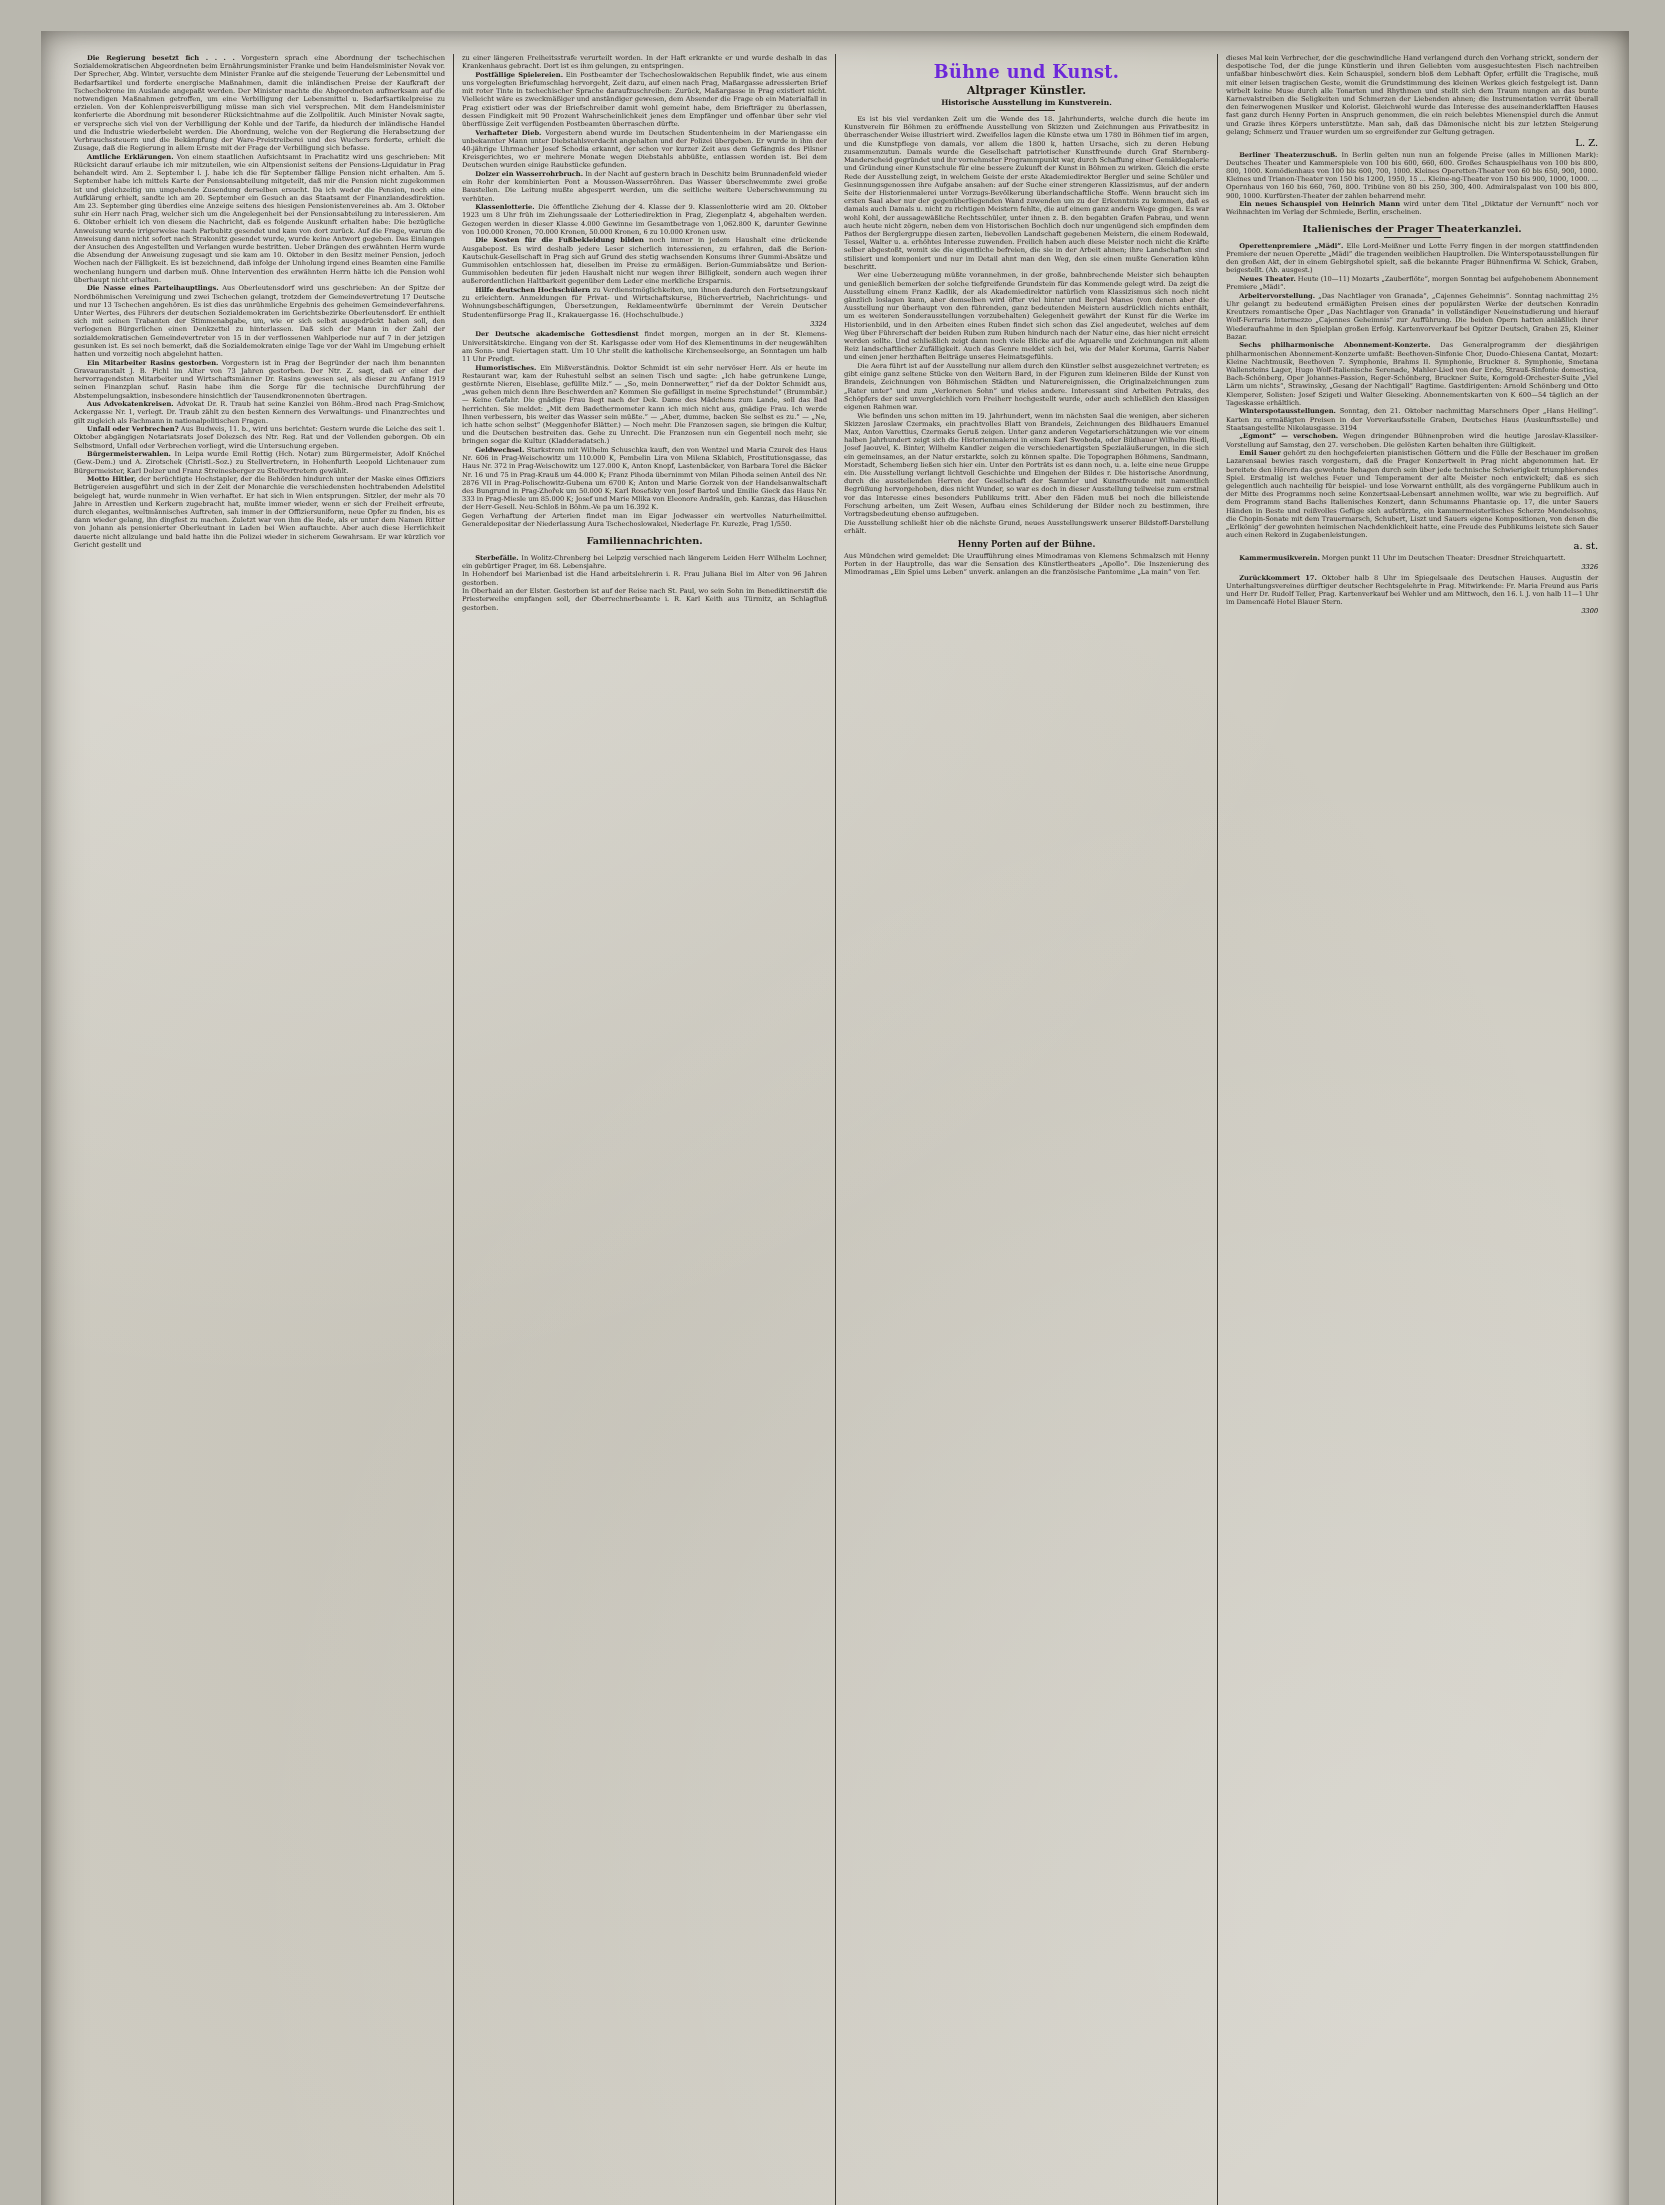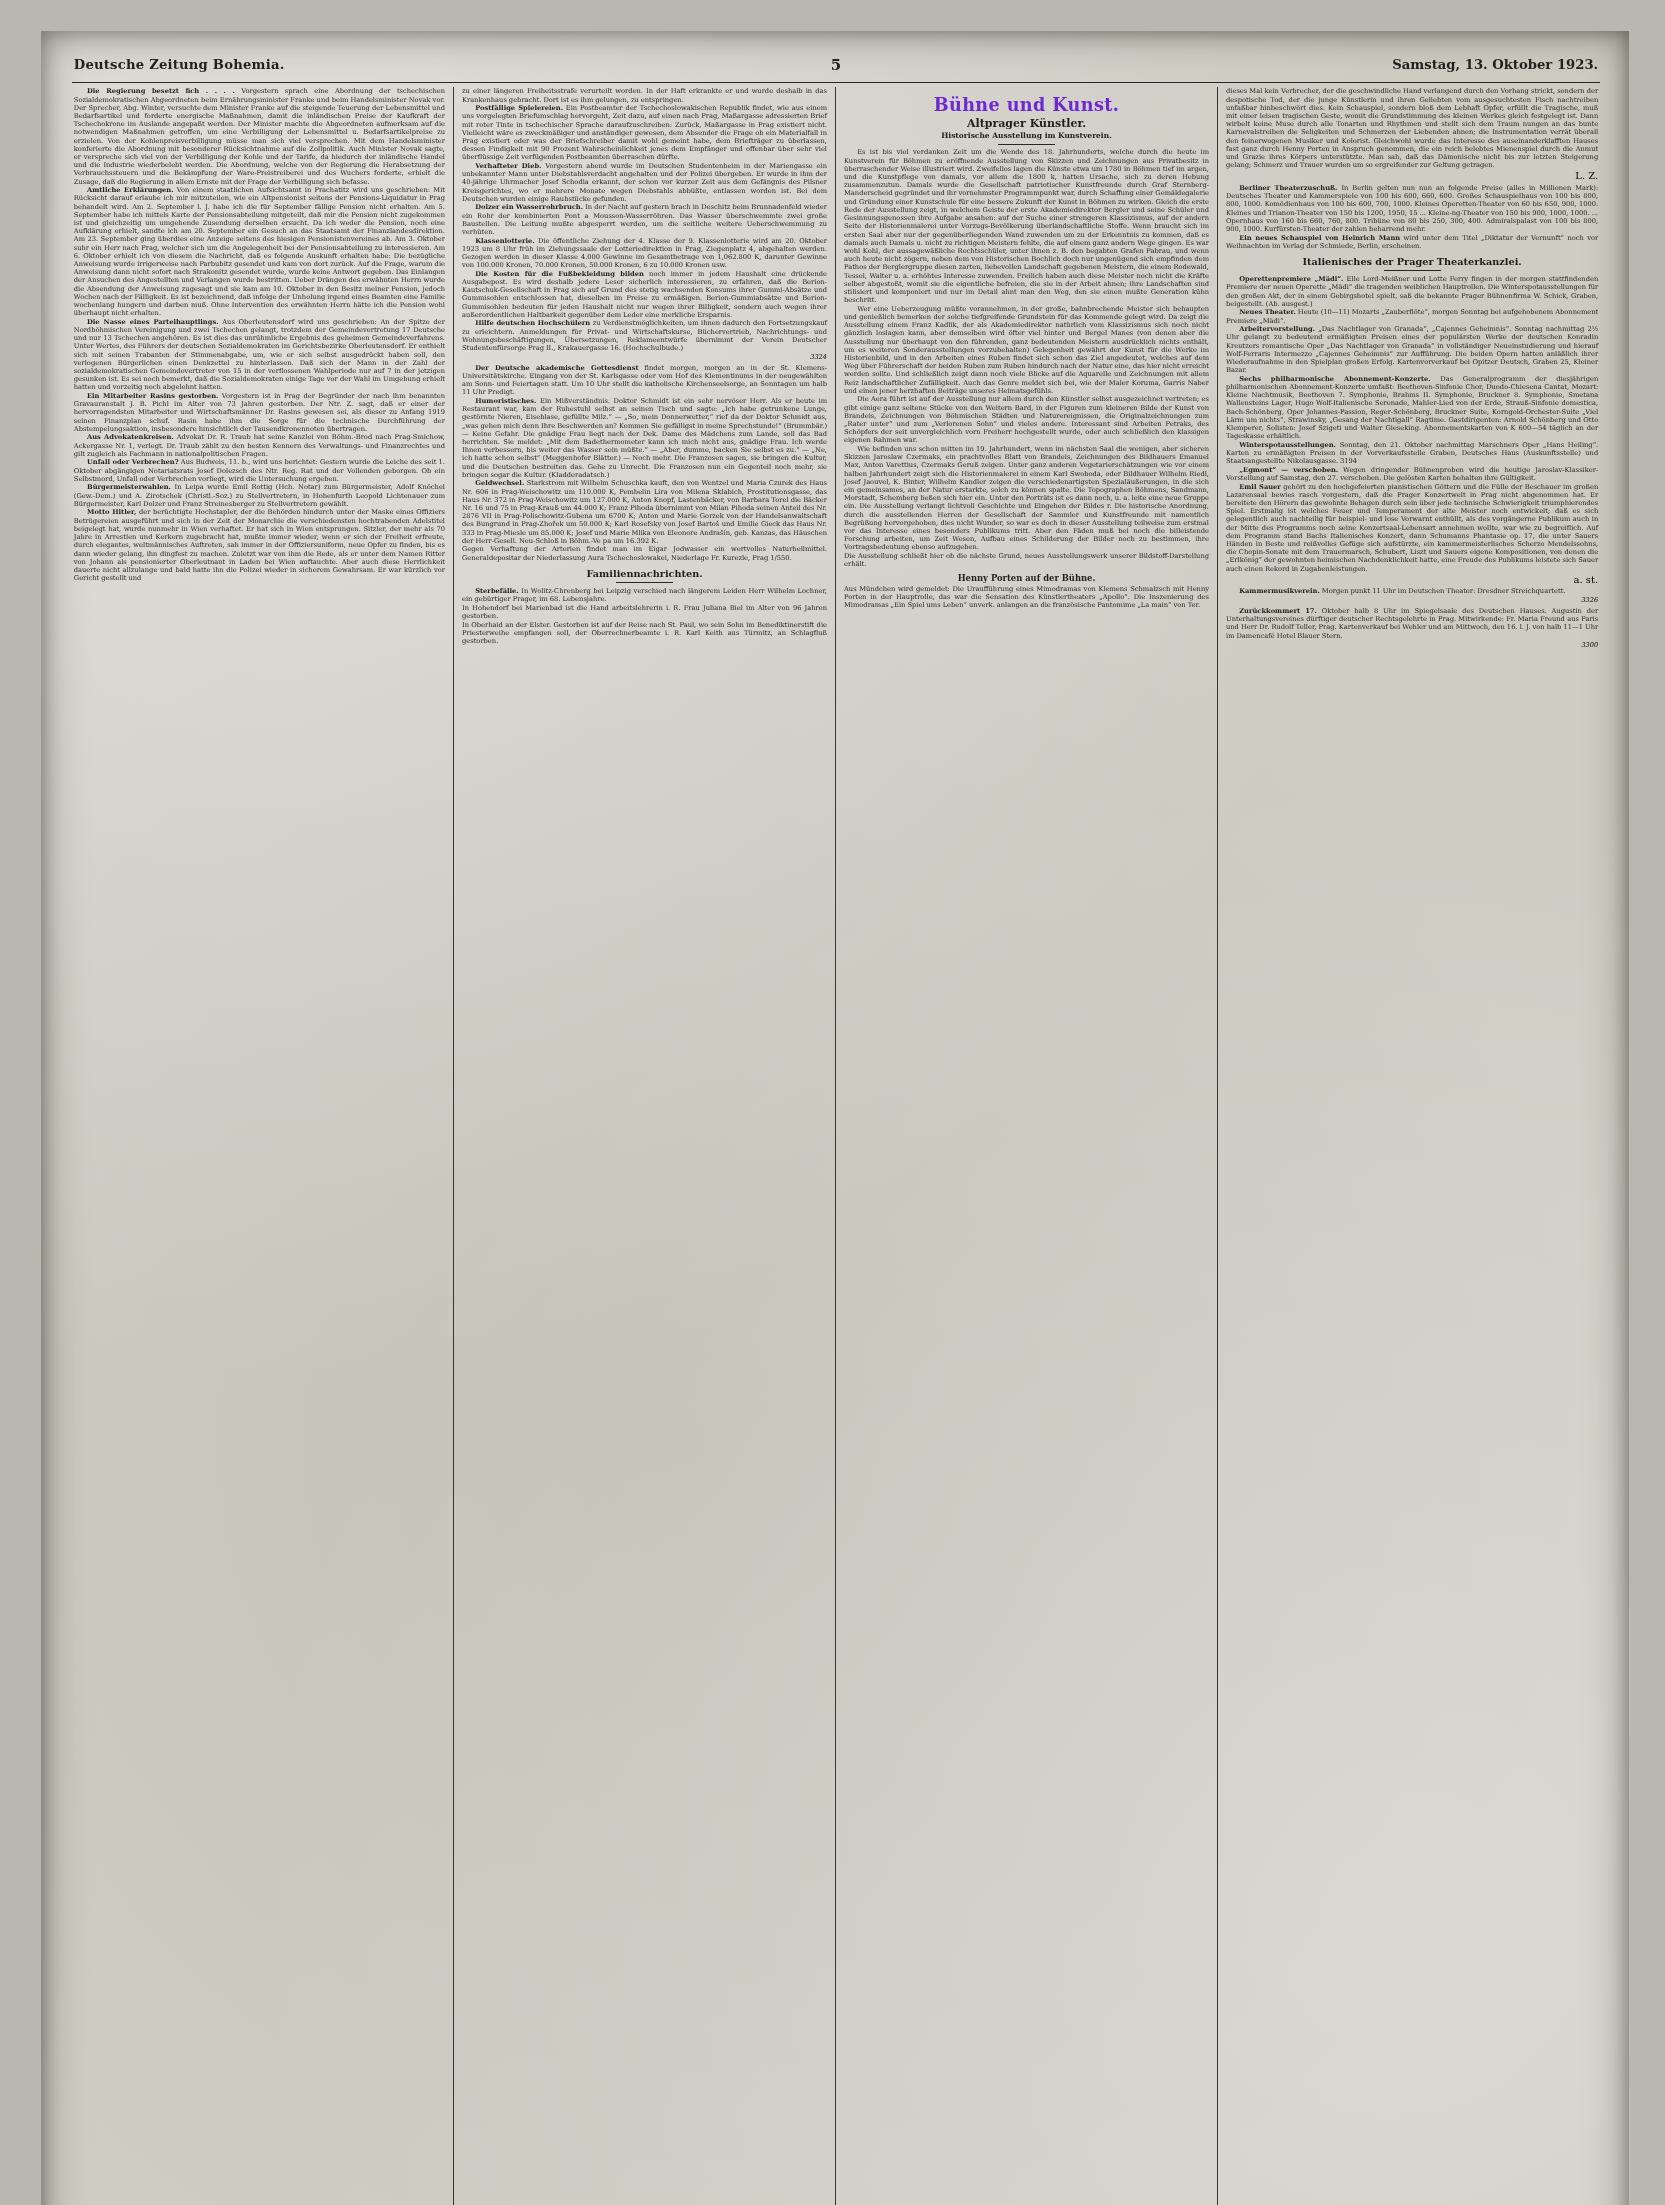--- a/index.html
+++ b/index.html
@@ -181,25 +181,20 @@
 </style>
 </head>
 <body>
 
 <div class="page">
   <div class="paper">
     <div class="edge-shadow"></div>
 
     <div class="inner">
 
-      <div class="masthead">
-        <div class="mast-left">Deutsche Zeitung Bohemia.</div>
-        <div class="mast-center">5</div>
-        <div class="mast-right">Samstag, 13. Oktober 1923.</div>
-      </div>
 
       <div class="cols">
         <div class="col" id="c0">
             <p class="t"><span class="lead">Die Regierung besetzt fich . . . .</span> <span>Vorgestern sprach eine Abordnung der tschechischen Sozialdemokratischen Abgeordneten beim Ernährungsminister Franke und beim Handelsminister Novak vor. Der Sprecher, Abg. Winter, versuchte dem Minister Franke auf die steigende Teuerung der Lebensmittel und Bedarfsartikel und forderte energische Maßnahmen, damit die inländischen Preise der Kaufkraft der Tschechokrone im Auslande angepaßt werden. Der Minister machte die Abgeordneten aufmerksam auf die notwendigen Maßnahmen getroffen, um eine Verbilligung der Lebensmittel u. Bedarfsartikelpreise zu erzielen. Von der Kohlenpreisverbilligung müsse man sich viel versprechen. Mit dem Handelsminister konferierte die Abordnung mit besonderer Rücksichtnahme auf die Zollpolitik. Auch Minister Novak sagte, er verspreche sich viel von der Verbilligung der Kohle und der Tarife, da hiedurch der inländische Handel und die Industrie wiederbelebt werden. Die Abordnung, welche von der Regierung die Herabsetzung der Verbrauchssteuern und die Bekämpfung der Ware-Preistreiberei und des Wuchers forderte, erhielt die Zusage, daß die Regierung in allem Ernste mit der Frage der Verbilligung sich befasse.</span></p>
             <p class="t"><span class="lead">Amtliche Erklärungen.</span> <span>Von einem staatlichen Aufsichtsamt in Prachatitz wird uns geschrieben: Mit Rücksicht darauf erlaube ich mir mitzuteilen, wie ein Altpensionist seitens der Pensions-Liquidatur in Prag behandelt wird. Am 2. September l. J. habe ich die für September fällige Pension nicht erhalten. Am 5. September habe ich mittels Karte der Pensionsabteilung mitgeteilt, daß mir die Pension nicht zugekommen ist und gleichzeitig um umgehende Zusendung derselben ersucht. Da ich weder die Pension, noch eine Aufklärung erhielt, sandte ich am 20. September ein Gesuch an das Staatsamt der Finanzlandesdirektion. Am 23. September ging überdies eine Anzeige seitens des hiesigen Pensionistenvereines ab. Am 3. Oktober suhr ein Herr nach Prag, welcher sich um die Angelegenheit bei der Pensionsabteilung zu interessieren. Am 6. Oktober erhielt ich von diesem die Nachricht, daß es folgende Auskunft erhalten habe: Die bezügliche Anweisung wurde irrigerweise nach Parbubitz gesendet und kam von dort zurück. Auf die Frage, warum die Anweisung dann nicht sofort nach Strakonitz gesendet wurde, wurde keine Antwort gegeben. Das Einlangen der Ansuchen des Angestellten und Verlangen wurde bestritten. Ueber Drängen des erwähnten Herrn wurde die Absendung der Anweisung zugesagt und sie kam am 10. Oktober in den Besitz meiner Pension, jedoch Wochen nach der Fälligkeit. Es ist bezeichnend, daß infolge der Unholung irgend eines Beamten eine Familie wochenlang hungern und darben muß. Ohne Intervention des erwähnten Herrn hätte ich die Pension wohl überhaupt nicht erhalten.</span></p>
             <p class="t"><span class="lead">Die Nasse eines Parteihauptlings.</span> <span>Aus Oberleutensdorf wird uns geschrieben: An der Spitze der Nordböhmischen Vereinigung und zwei Tschechen gelangt, trotzdem der Gemeindevertretung 17 Deutsche und nur 13 Tschechen angehören. Es ist dies das unrühmliche Ergebnis des geheimen Gemeindeverfahrens. Unter Wertes, des Führers der deutschen Sozialdemokraten im Gerichtsbezirke Oberleutensdorf. Er enthielt sich mit seinen Trabanten der Stimmenabgabe, um, wie er sich selbst ausgedrückt haben soll, den verlogenen Bürgerlichen einen Denkzettel zu hinterlassen. Daß sich der Mann in der Zahl der sozialdemokratischen Gemeindevertreter von 15 in der verflossenen Wahlperiode nur auf 7 in der jetzigen gesunken ist. Es sei noch bemerkt, daß die Sozialdemokraten einige Tage vor der Wahl im Umgebung erhielt hatten und vorzeitig noch abgelehnt hatten.</span></p>
             <p class="t"><span class="lead">Ein Mitarbeiter Rasins gestorben.</span> <span>Vorgestern ist in Prag der Begründer der nach ihm benannten Gravauranstalt J. B. Pichl im Alter von 73 Jahren gestorben. Der Ntr. Z. sagt, daß er einer der hervorragendsten Mitarbeiter und Wirtschaftsmänner Dr. Rasins gewesen sei, als dieser zu Anfang 1919 seinen Finanzplan schuf. Rasin habe ihm die Sorge für die technische Durchführung der Abstempelungsaktion, insbesondere hinsichtlich der Tausendkronennoten übertragen.</span></p>
             <p class="t"><span class="lead">Aus Advokatenkreisen.</span> <span>Advokat Dr. R. Traub hat seine Kanzlei von Böhm.-Brod nach Prag-Smichow, Ackergasse Nr. 1, verlegt. Dr. Traub zählt zu den besten Kennern des Verwaltungs- und Finanzrechtes und gilt zugleich als Fachmann in nationalpolitischen Fragen.</span></p>
             <p class="t"><span class="lead">Unfall oder Verbrechen?</span> <span>Aus Budweis, 11. b., wird uns berichtet: Gestern wurde die Leiche des seit 1. Oktober abgängigen Notariatsrats Josef Dolezsch des Ntr. Reg. Rat und der Vollenden geborgen. Ob ein Selbstmord, Unfall oder Verbrechen vorliegt, wird die Untersuchung ergeben.</span></p>
             <p class="t"><span class="lead">Bürgermeisterwahlen.</span> <span>In Leipa wurde Emil Rottig (Hch. Notar) zum Bürgermeister, Adolf Knöchel (Gew.-Dem.) und A. Zirotschek (Christl.-Soz.) zu Stellvertretern, in Hohenfurth Leopold Lichtenauer zum Bürgermeister, Karl Dolzer und Franz Streinesberger zu Stellvertretern gewählt.</span></p>

